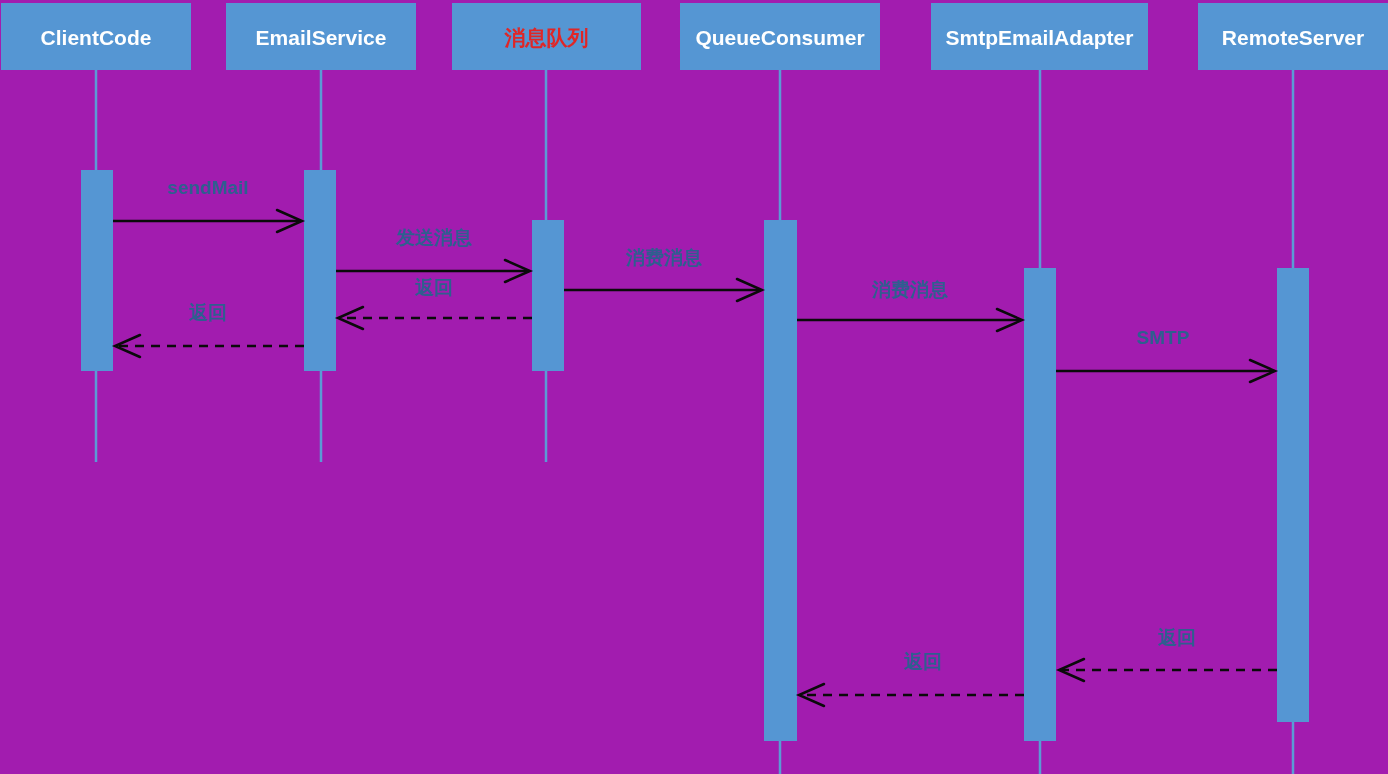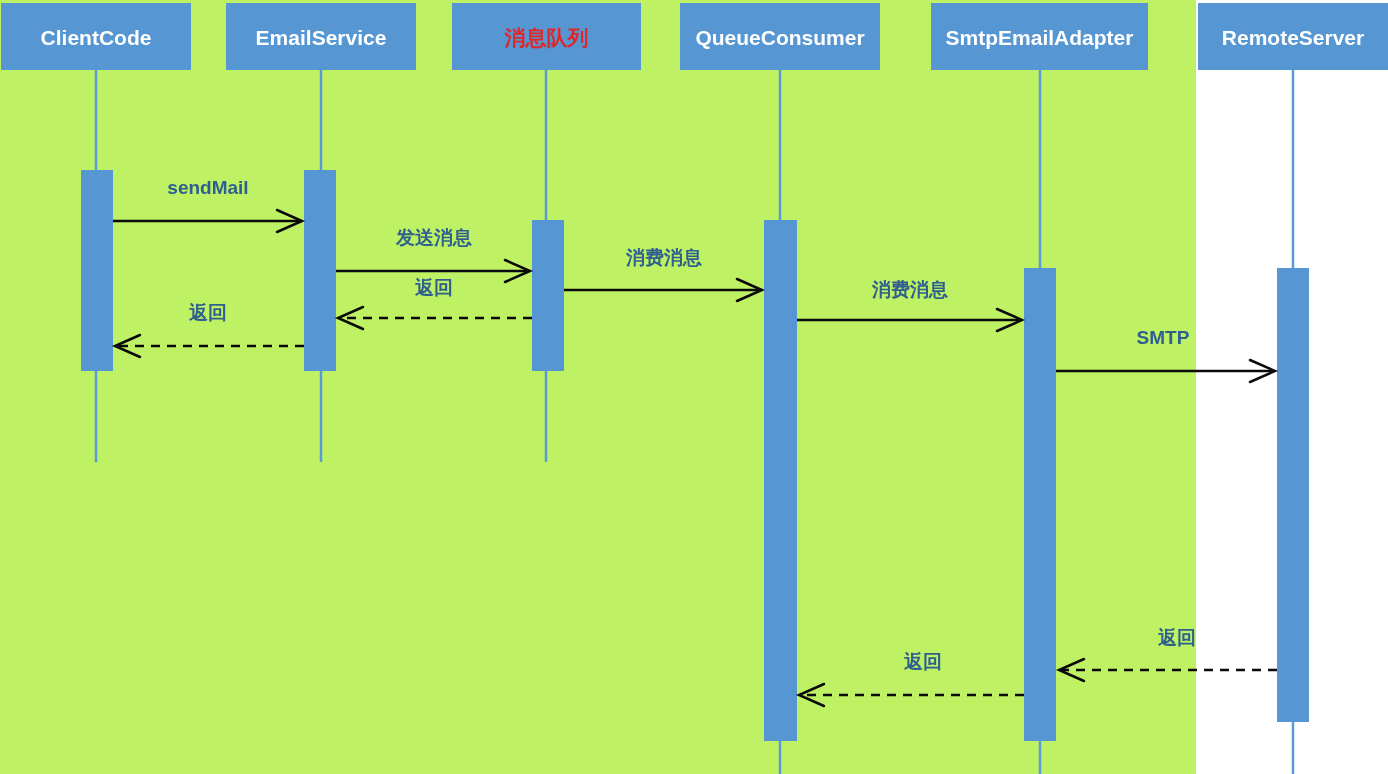--- a/index.html
+++ b/index.html
@@ -5,23 +5,23 @@
   html, body {
     margin: 0;
     padding: 0;
     background: #ffffff;
     width: 1388px;
     height: 774px;
     overflow: hidden;
   }
   .canvas {
     position: relative;
-    width: 1196px;
+    width: 1388px;
     height: 774px;
-    background: #bef264;
+    background: #a21caf;
     text-decoration: underline;
   }
   svg {
     display: block;
   }
   svg text {
     font-family: "Liberation Sans", "DejaVu Sans", sans-serif;
   }
 </style>
 </head>

